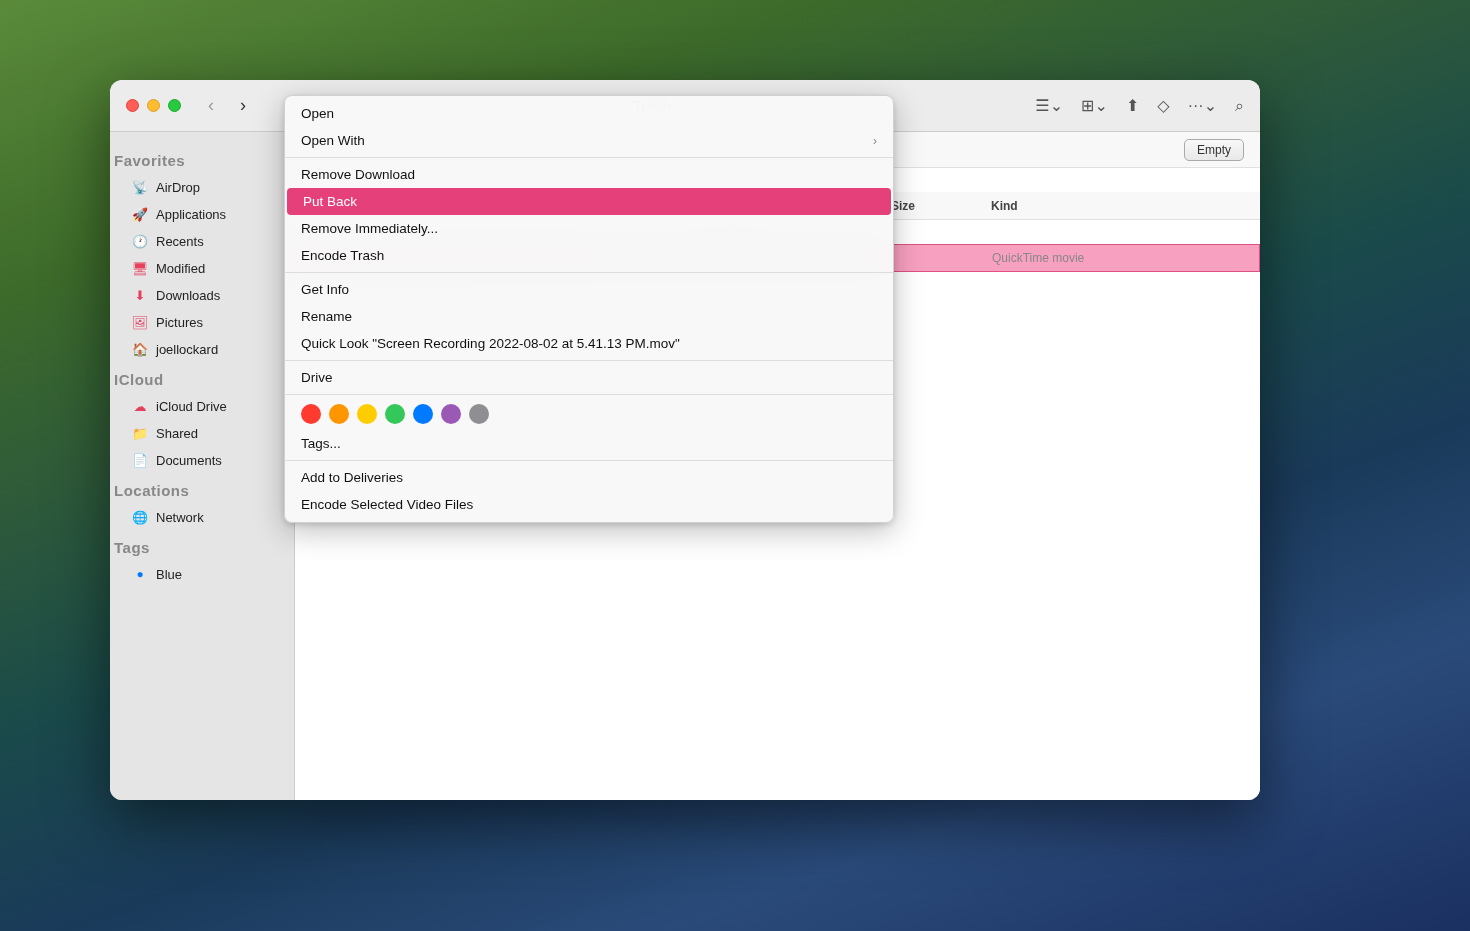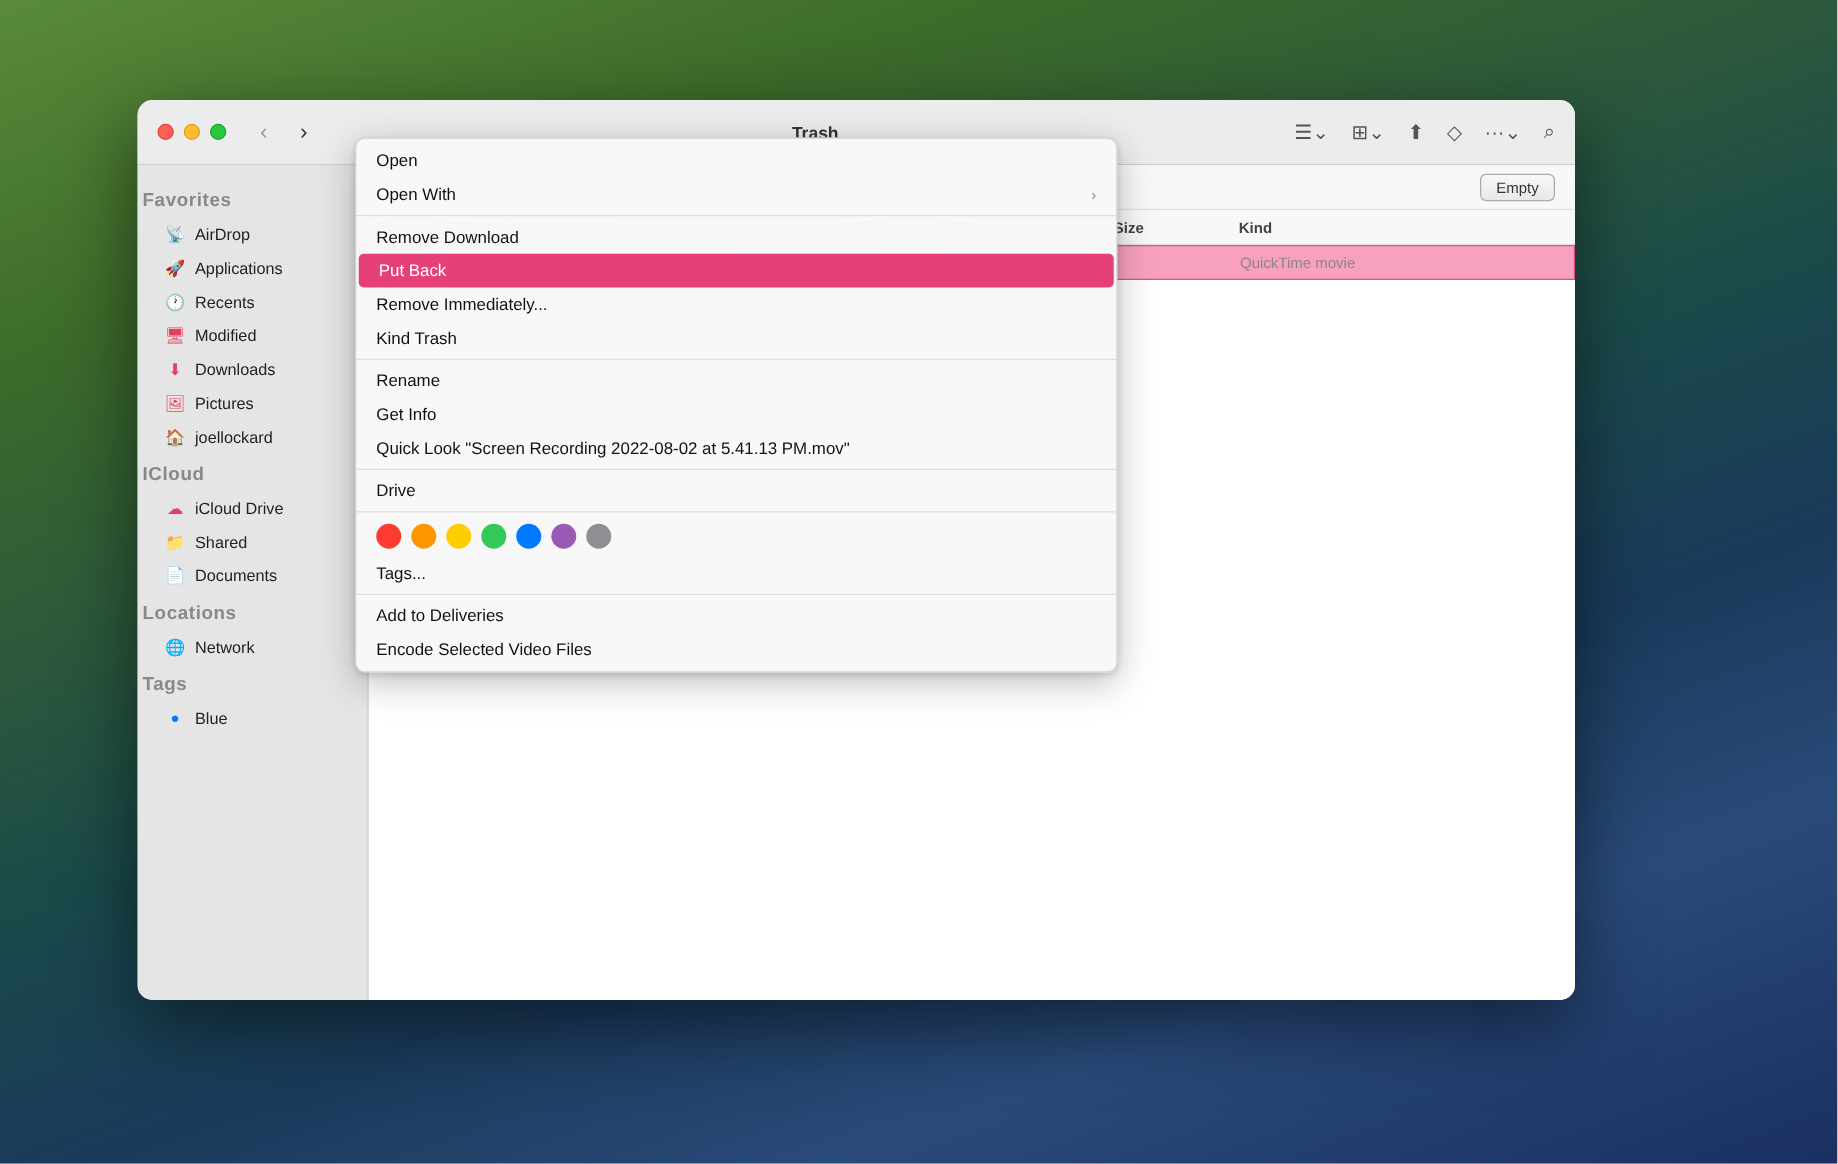--- a/index.html
+++ b/index.html
@@ -162,20 +162,21 @@
     .icon-documents { color: #e5405e; }
     .icon-network { color: #888; }
 
     
     .file-area {
       flex: 1;
       display: flex;
       flex-direction: column;
       overflow: hidden;
       background: #fff;
+      gap: 24px;
     }
 
     .breadcrumb-bar {
       display: flex;
       align-items: center;
       justify-content: space-between;
       padding: 6px 16px;
       border-bottom: 1px solid #e0e0e0;
       background: rgba(248,248,248,0.98);
       height: 36px;
@@ -265,21 +266,21 @@
       flex-shrink: 0;
     }
 
     .file-date { width: 200px; color: #888; font-size: 12px; }
     .file-size { width: 100px; color: #888; font-size: 12px; }
     .file-kind { flex: 1; color: #888; font-size: 12px; }
 
     
     .context-menu {
       position: absolute;
-      top: 110px;
+      top: 95px;
       left: 284px;
       width: 610px;
       background: rgba(248, 248, 248, 0.97);
       border-radius: 8px;
       box-shadow: 0 8px 30px rgba(0,0,0,0.25), 0 2px 6px rgba(0,0,0,0.15);
       border: 1px solid rgba(200,200,200,0.8);
       z-index: 1000;
       padding: 4px 0;
       backdrop-filter: blur(20px);
     }
@@ -463,28 +464,28 @@
   <div class="menu-item">
     <span>Remove Download</span>
   </div>
   <div class="menu-item highlighted">
     <span>Put Back</span>
   </div>
   <div class="menu-item">
     <span>Remove Immediately...</span>
   </div>
   <div class="menu-item">
-    <span>Kind Trash</span>
+    <span>Encode Trash</span>
   </div>
   <div class="menu-separator"></div>
   <div class="menu-item">
+    <span>Get Info</span>
+  </div>
+  <div class="menu-item">
     <span>Rename</span>
-  </div>
-  <div class="menu-item">
-    <span>Get Info</span>
   </div>
   <div class="menu-item">
     <span>Quick Look "Screen Recording 2022-08-02 at 5.41.13 PM.mov"</span>
   </div>
   <div class="menu-separator"></div>
   <div class="menu-item">
     <span>Drive</span>
   </div>
   <div class="menu-separator"></div>
   <div class="color-dots">

